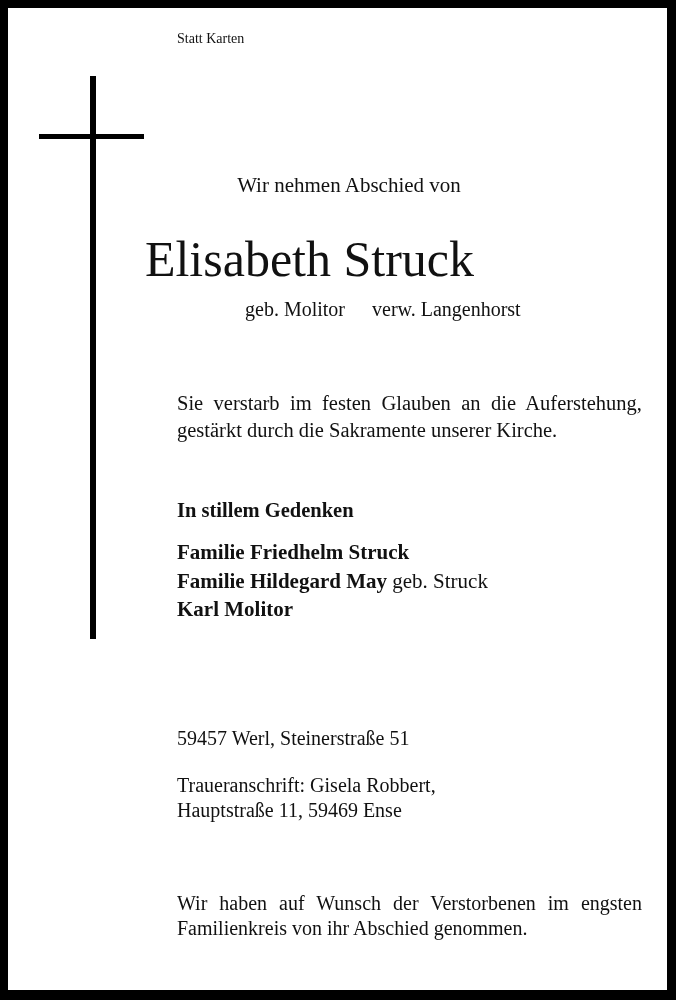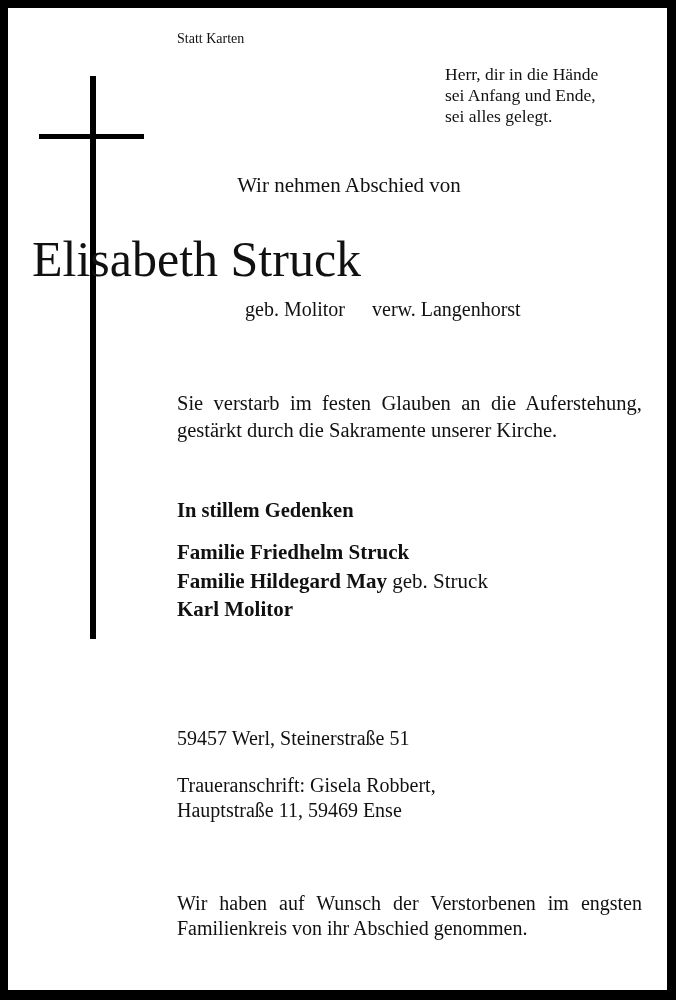--- a/index.html
+++ b/index.html
@@ -8,21 +8,21 @@
     position: absolute; left: 8px; top: 8px; width: 659px; height: 982px;
     background: #fff; color: #111;
     font-family: "Liberation Serif", "DejaVu Serif", serif;
   }
   .abs { position: absolute; white-space: nowrap; }
   .cross-v { position: absolute; left: 82px; top: 68px; width: 6px; height: 563px; background: #000; }
   .cross-h { position: absolute; left: 31px; top: 126px; width: 105px; height: 5px; background: #000; }
   .statt { left: 169px; top: 23px; font-size: 14px; }
   .verse { left: 437px; top: 56px; font-size: 17.5px; line-height: 21px; }
   .intro { left: 0; width: 592px; top: 165px; font-size: 21px; text-align: center; padding-left: 90px; box-sizing: border-box; }
-  .name { left: 0; width: 659px; top: 222px; font-size: 50px; text-align: left; padding-left: 104px; box-sizing: border-box; line-height: 58px; }
+  .name { left: 0; width: 659px; top: 222px; font-size: 50px; text-align: center; padding-left: 104px; box-sizing: border-box; line-height: 58px; }
   .name span { display: inline-block; transform: translateX(-80px); }
   .maiden { left: 237px; top: 290px; font-size: 20px; }
   .maiden .w { margin-left: 27px; }
   .dates { left: 193px; top: 320px; font-size: 21px; }
   .dates .d { margin-left: 34px; }
   .para { left: 169px; width: 465px; font-size: 20.5px; line-height: 27px; text-align: justify; text-align-last: left; white-space: normal; }
   .p1 { top: 382px; }
   .gedenken { left: 169px; top: 491px; font-size: 20.5px; font-weight: bold; }
   .families { left: 169px; top: 530px; font-size: 21px; line-height: 28.5px; }
   .families div { font-weight: bold; font-family: Liberation Serif, serif; }
@@ -33,25 +33,20 @@
 </style>
 </head>
 <body>
 
 <div class="page">
   <div class="cross-v"></div>
   <div class="cross-h"></div>
 
   <div class="abs statt">Statt Karten</div>
 
-  <div class="abs verse">
-    <div>Herr, dir in die Hände</div>
-    <div>sei Anfang und Ende,</div>
-    <div>sei alles gelegt.</div>
-  </div>
 
   <div class="abs intro">Wir nehmen Abschied von</div>
 
   <div class="abs name"><span>Elisabeth Struck</span></div>
 
   <div class="abs maiden">
     <span>geb. Molitor</span><span class="w">verw. Langenhorst</span>
   </div>
 
 

